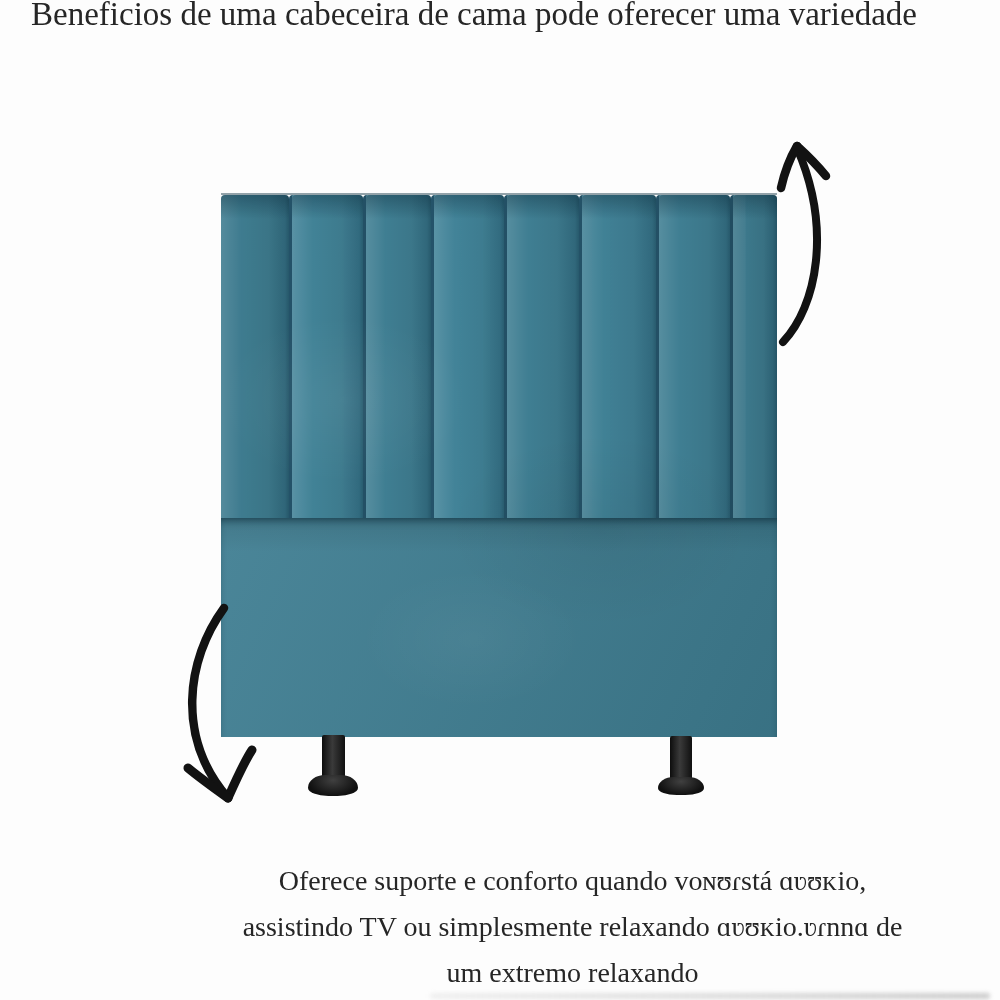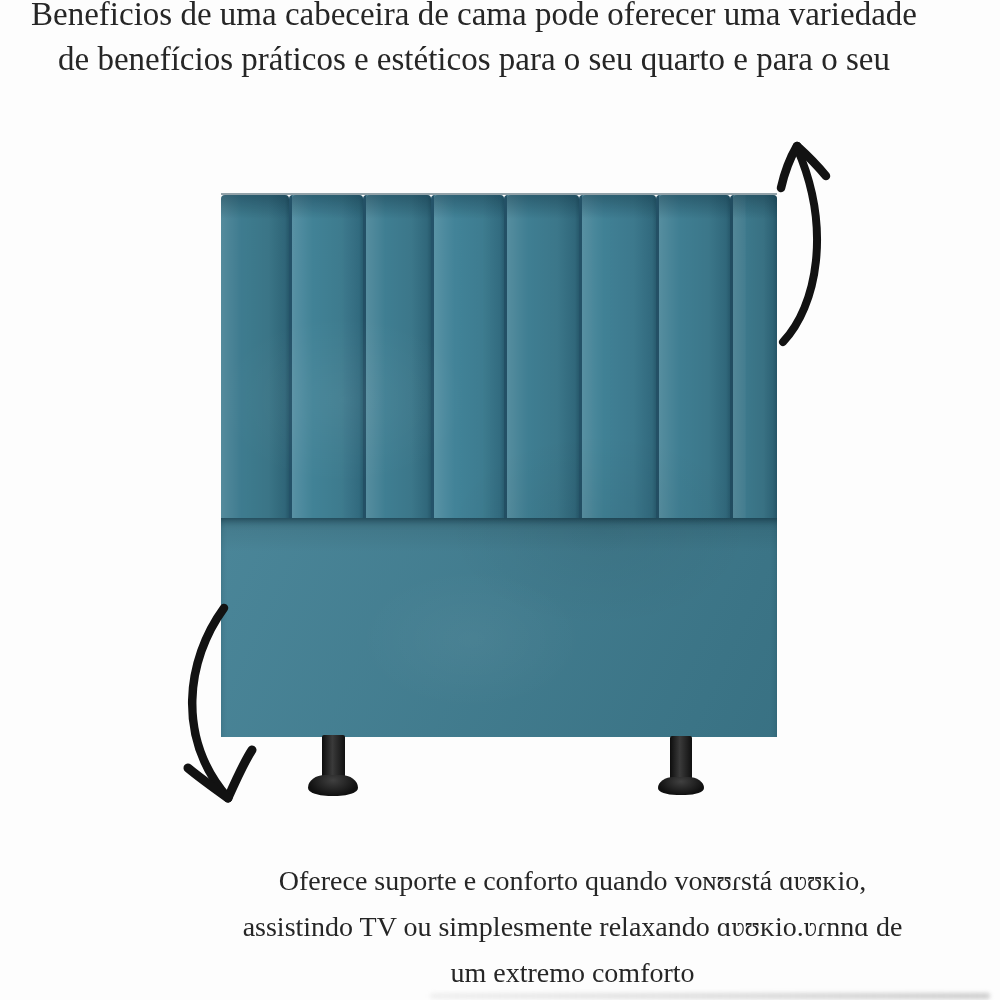--- a/index.html
+++ b/index.html
@@ -83,21 +83,20 @@
     filter:blur(2px);border-radius:3px;
   }
 </style>
 </head>
 <body>
 
 <div class="page">
 
   <div class="heading">
     <div>Beneficios de uma cabeceira de cama pode oferecer uma variedade</div>
-    <div>de benefícios práticos e estéticos para o seu quarto e para o seu</div>
   </div>
 
   <div class="headboard">
     <div class="channels">
       <div class="panel" style="width:68px"></div>
       <div class="panel" style="width:74px"></div>
       <div class="panel" style="width:68px"></div>
       <div class="panel" style="width:73px"></div>
       <div class="panel" style="width:75px"></div>
       <div class="panel" style="width:77px"></div>
@@ -120,18 +119,18 @@
 
   <svg class="arrow arrow-down" width="105" height="215" viewBox="0 0 105 215">
     <path d="M64 8 C 26 60, 16 138, 68 198" stroke-width="8.5"></path>
     <path d="M68 198 C 76 180, 84 162, 92 150" stroke-width="9"></path>
     <path d="M68 198 C 54 188, 40 178, 28 168" stroke-width="9"></path>
   </svg>
 
   <div class="caption">
     <div>Oferece suporte e conforto quando voɴʊɾstá ɑʋʊᴋio,</div>
     <div>assistindo TV ou simplesmente relaxando ɑʋʊᴋio.ʋɾnnɑ de</div>
-    <div>um extremo comforto</div>
+    <div>um extremo relaxando</div>
   </div>
 
   <div class="smear"></div>
 
 </div>
 
 </body></html>

